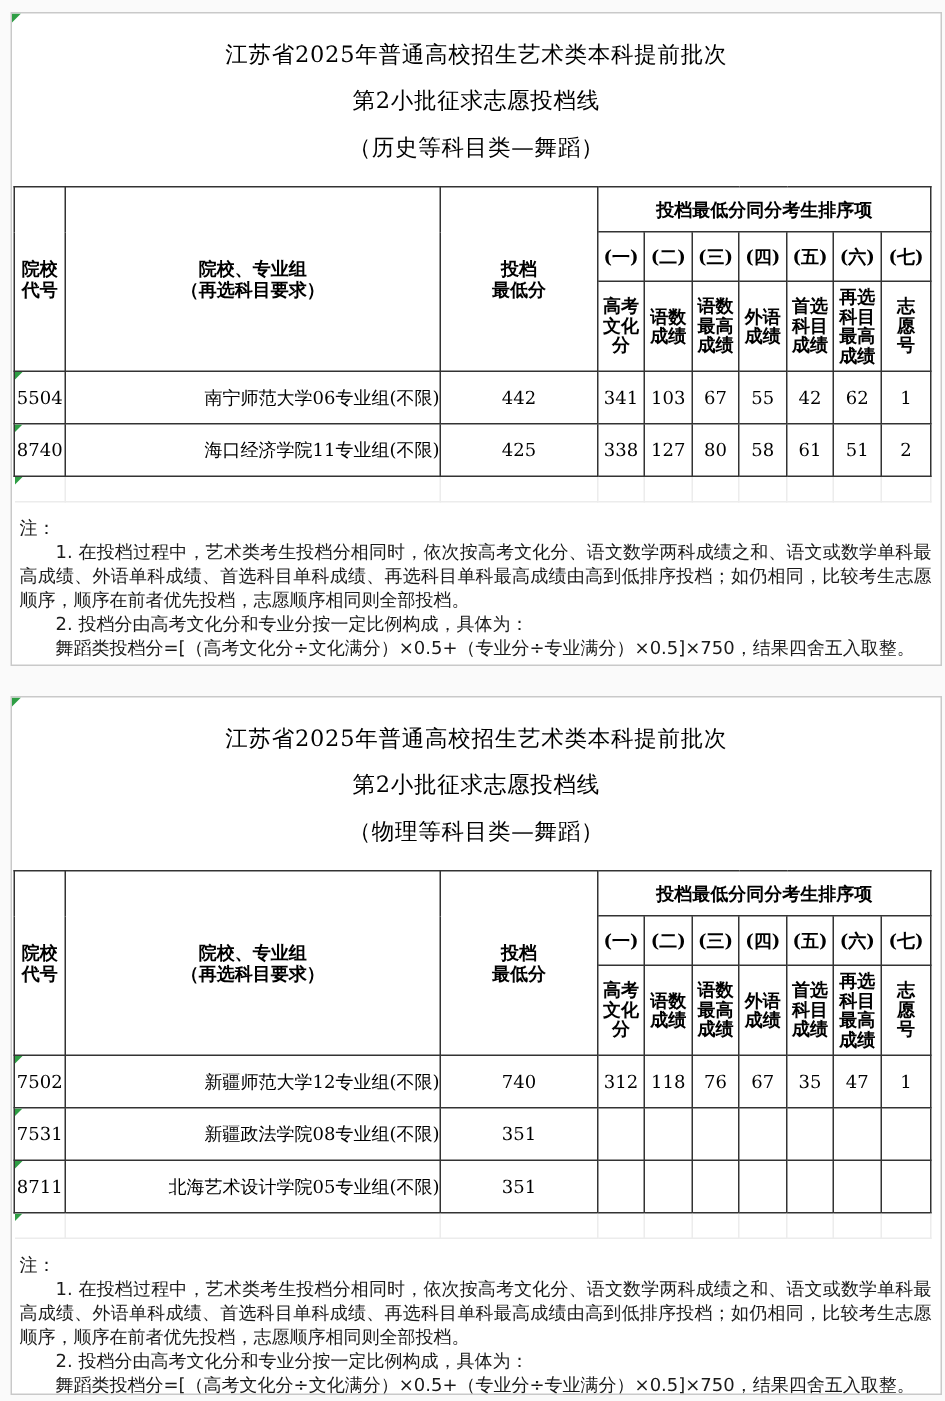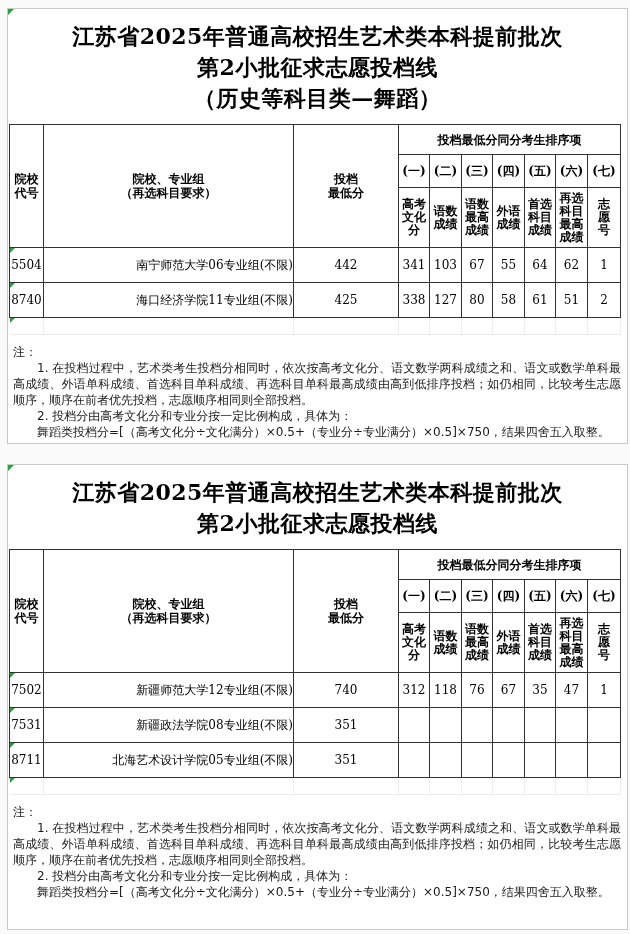--- a/index.html
+++ b/index.html
@@ -29,21 +29,21 @@
   }
   .cell-tri {
     position:absolute; top:0; left:0;
     width:0; height:0;
     border-top:5px solid #2e9e44;
     border-right:5px solid transparent;
   }
 
   .title-block { padding-top:12px; text-align:center; }
   .title-line {
-    font-size:22px; font-weight:bold; line-height:31px;
+    font-size:15px; font-weight:normal; line-height:31px;
     letter-spacing:0.5px;
   }
 
   table.score-table {
     border-collapse:collapse;
     table-layout:fixed;
     width:611px;
     margin:10px 0 0 1px;
   }
   .score-table th, .score-table td {
@@ -138,21 +138,21 @@
       <th><span class="vstack">志愿号</span></th>
     </tr>
     <tr class="data-row">
       <td class="code-cell"><i class="cell-tri"></i><span>5504</span></td>
       <td class="group-cell">南宁师范大学06专业组(不限)</td>
       <td>442</td>
       <td>341</td>
       <td>103</td>
       <td>67</td>
       <td>55</td>
-      <td>64</td>
+      <td>42</td>
       <td>62</td>
       <td>1</td>
     </tr>
     <tr class="data-row">
       <td class="code-cell"><i class="cell-tri"></i><span>8740</span></td>
       <td class="group-cell">海口经济学院11专业组(不限)</td>
       <td>425</td>
       <td>338</td>
       <td>127</td>
       <td>80</td>
@@ -185,20 +185,21 @@
     <p class="indent">舞蹈类投档分=[（高考文化分÷文化满分）×0.5+（专业分÷专业满分）×0.5]×750，结果四舍五入取整。</p>
   </div>
 </div>
 
 <div class="section section-2">
   <i class="tri"></i>
 
   <div class="title-block">
     <div class="title-line">江苏省2025年普通高校招生艺术类本科提前批次</div>
     <div class="title-line">第2小批征求志愿投档线</div>
+    <div class="title-line">（物理等科目类—舞蹈）</div>
   </div>
 
   <table class="score-table">
     <colgroup>
       <col style="width:34px">
         <col style="width:250px">
         <col style="width:105px">
       <col style="width:31px">
         <col style="width:32px">
         <col style="width:31px">

